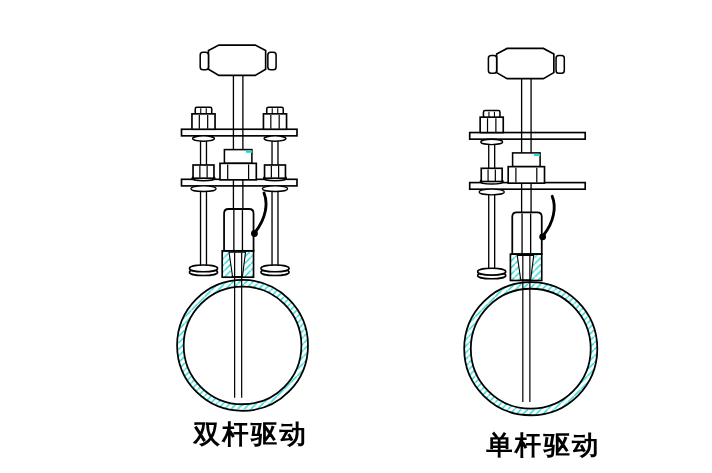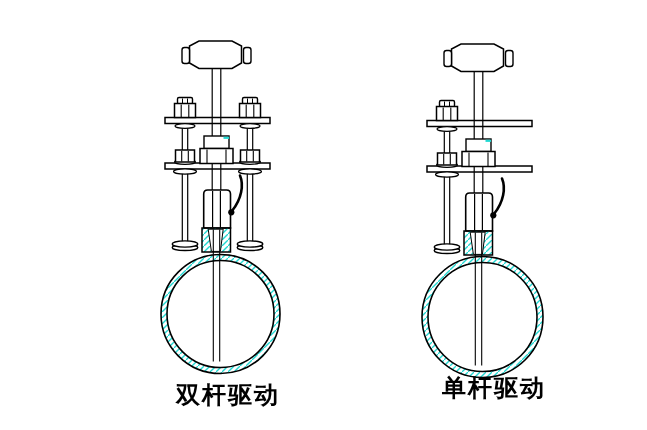--- a/index.html
+++ b/index.html
@@ -8,21 +8,21 @@
     overflow:hidden;font-family:"Liberation Serif","DejaVu Serif",serif;
   }
   .stage svg{position:absolute;left:0;top:0;}
   .caption{
     position:absolute;width:130px;text-align:center;
     font-size:24px;font-weight:bold;letter-spacing:2px;color:#000;
     font-family:"Liberation Serif","DejaVu Serif",serif;
     white-space:nowrap;
   }
   #cap-left{left:163px;top:379px;}
-  #cap-right{left:429px;top:372px;}
+  #cap-right{left:429px;top:389px;}
 </style>
 </head>
 <body>
 
 <div class="stage">
   <svg id="drawing" width="647" height="430" viewBox="0 0 647 430">
       <defs>
         <pattern id="hatch" width="6" height="6" patternUnits="userSpaceOnUse">
           <path d="M -1,7 L 7,-1" stroke="#22d8d2" stroke-width="1.35" fill="none"></path>
         </pattern>

